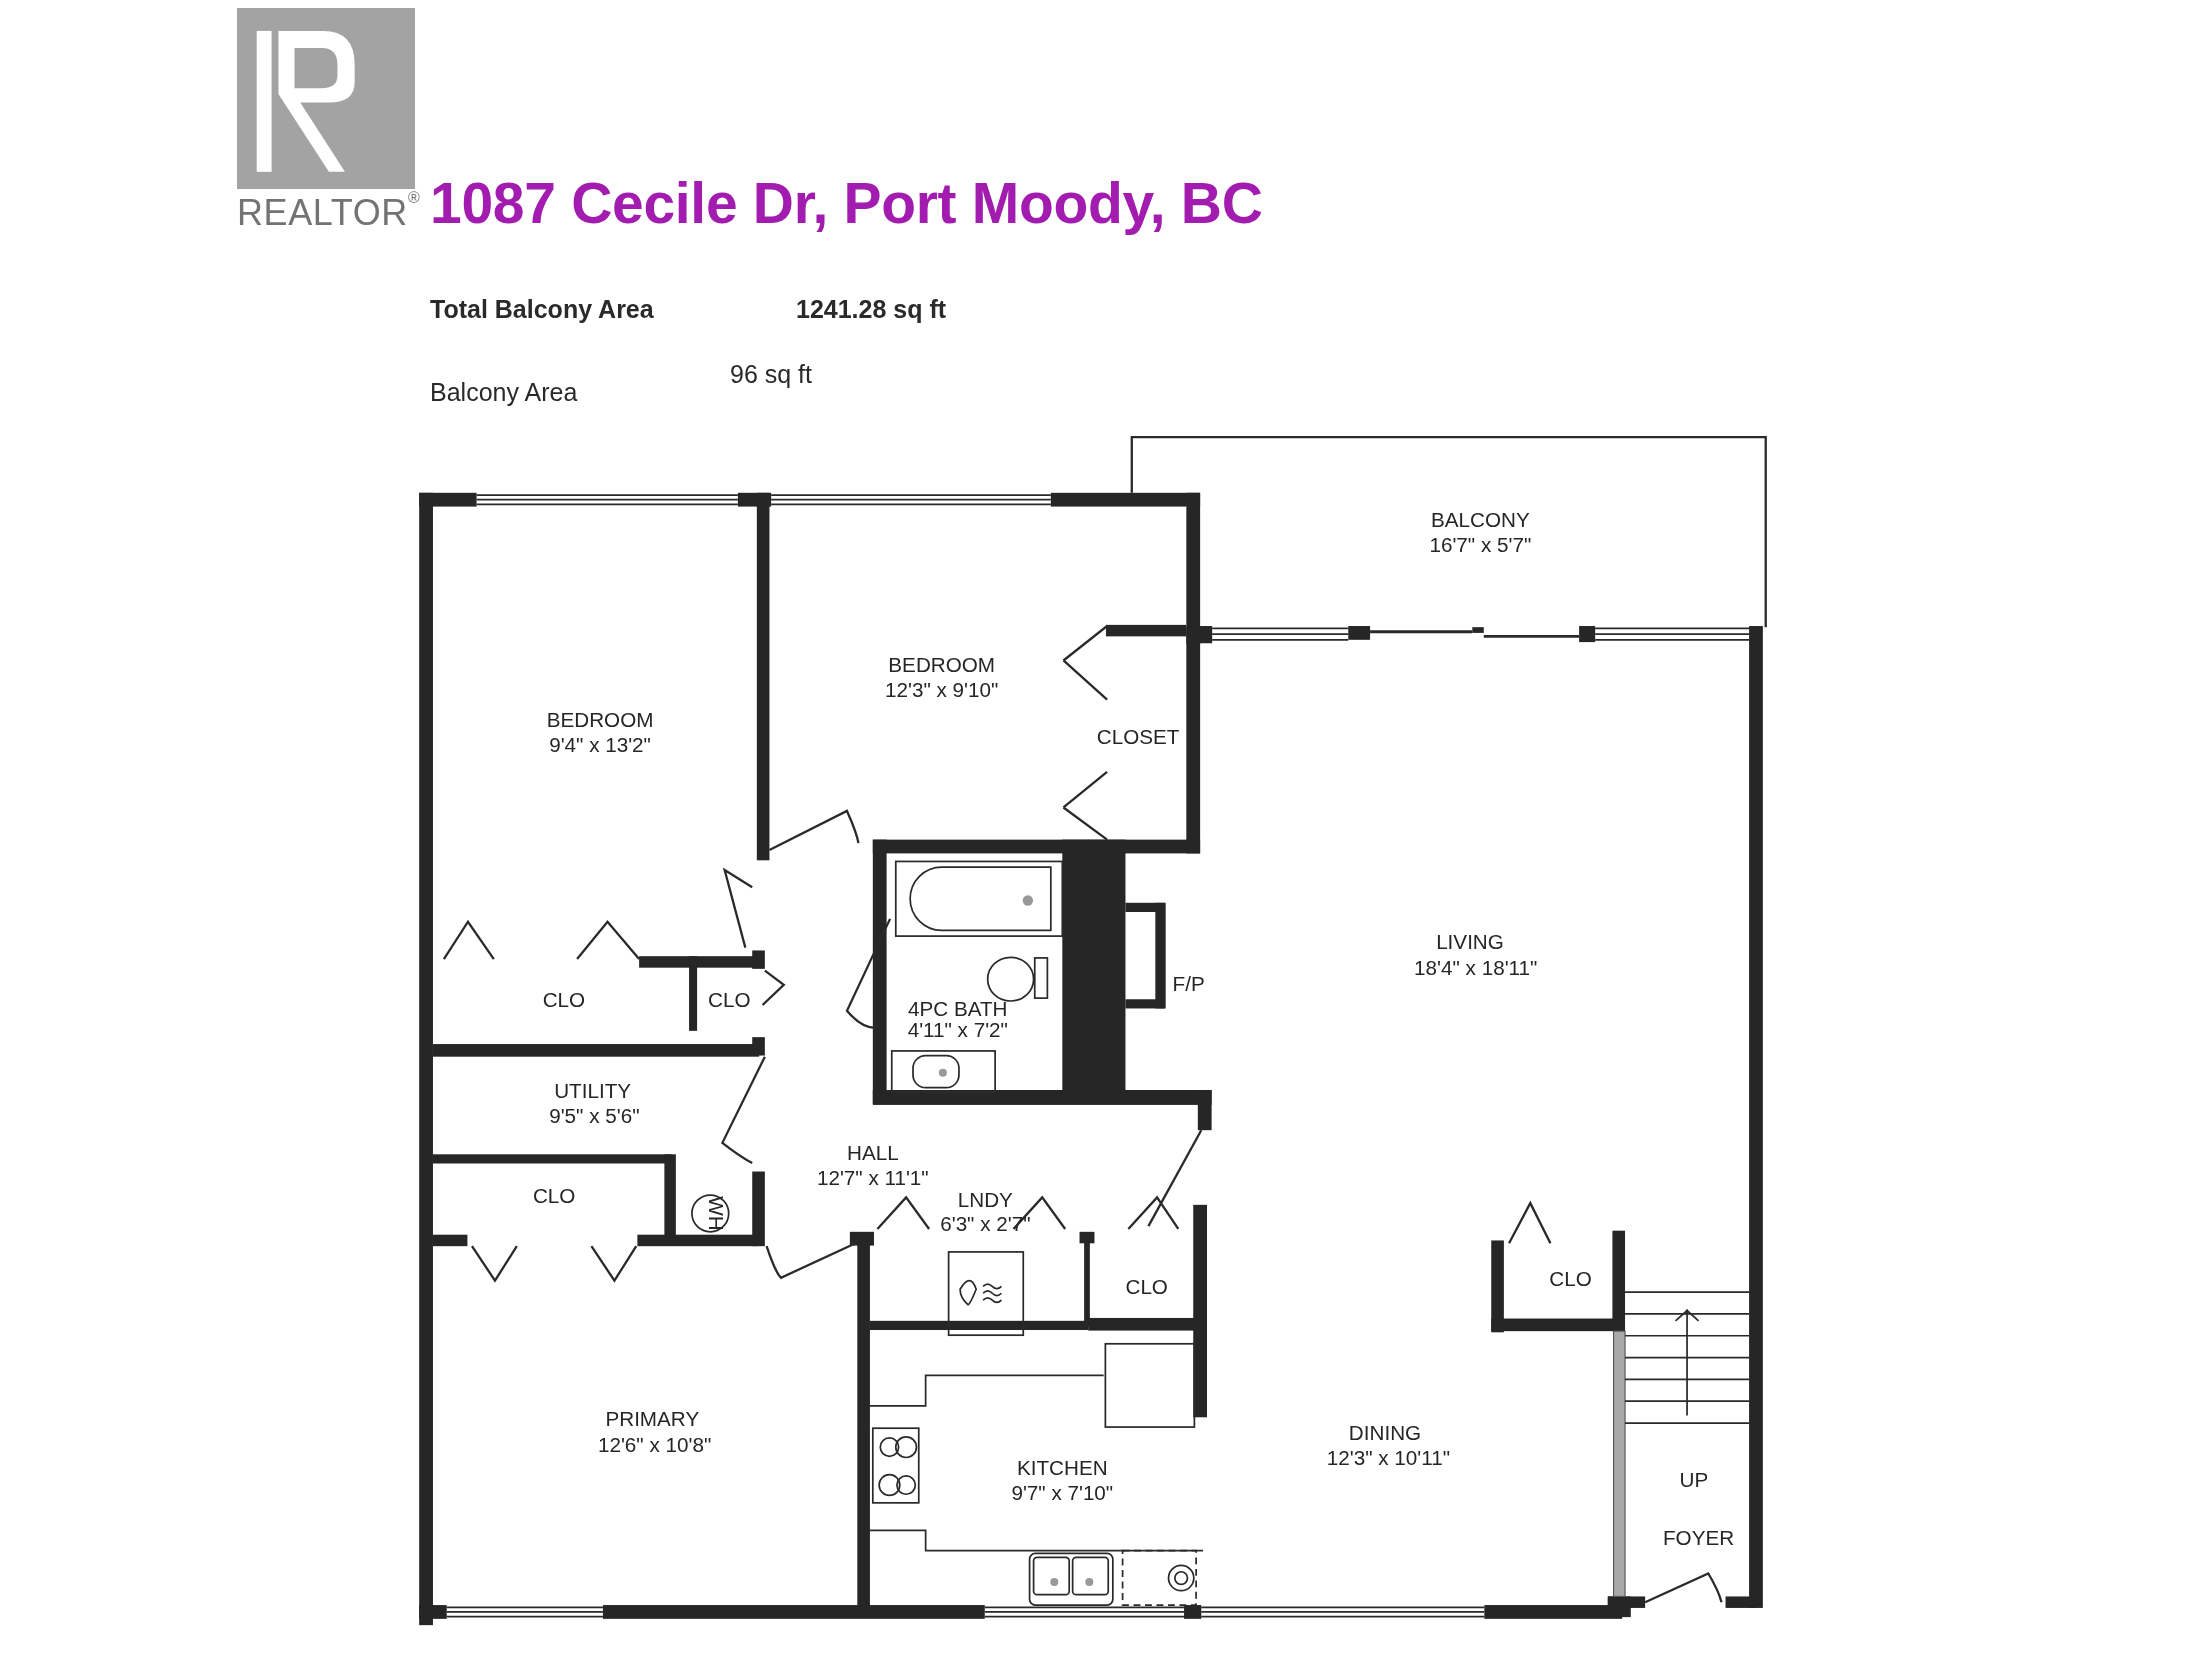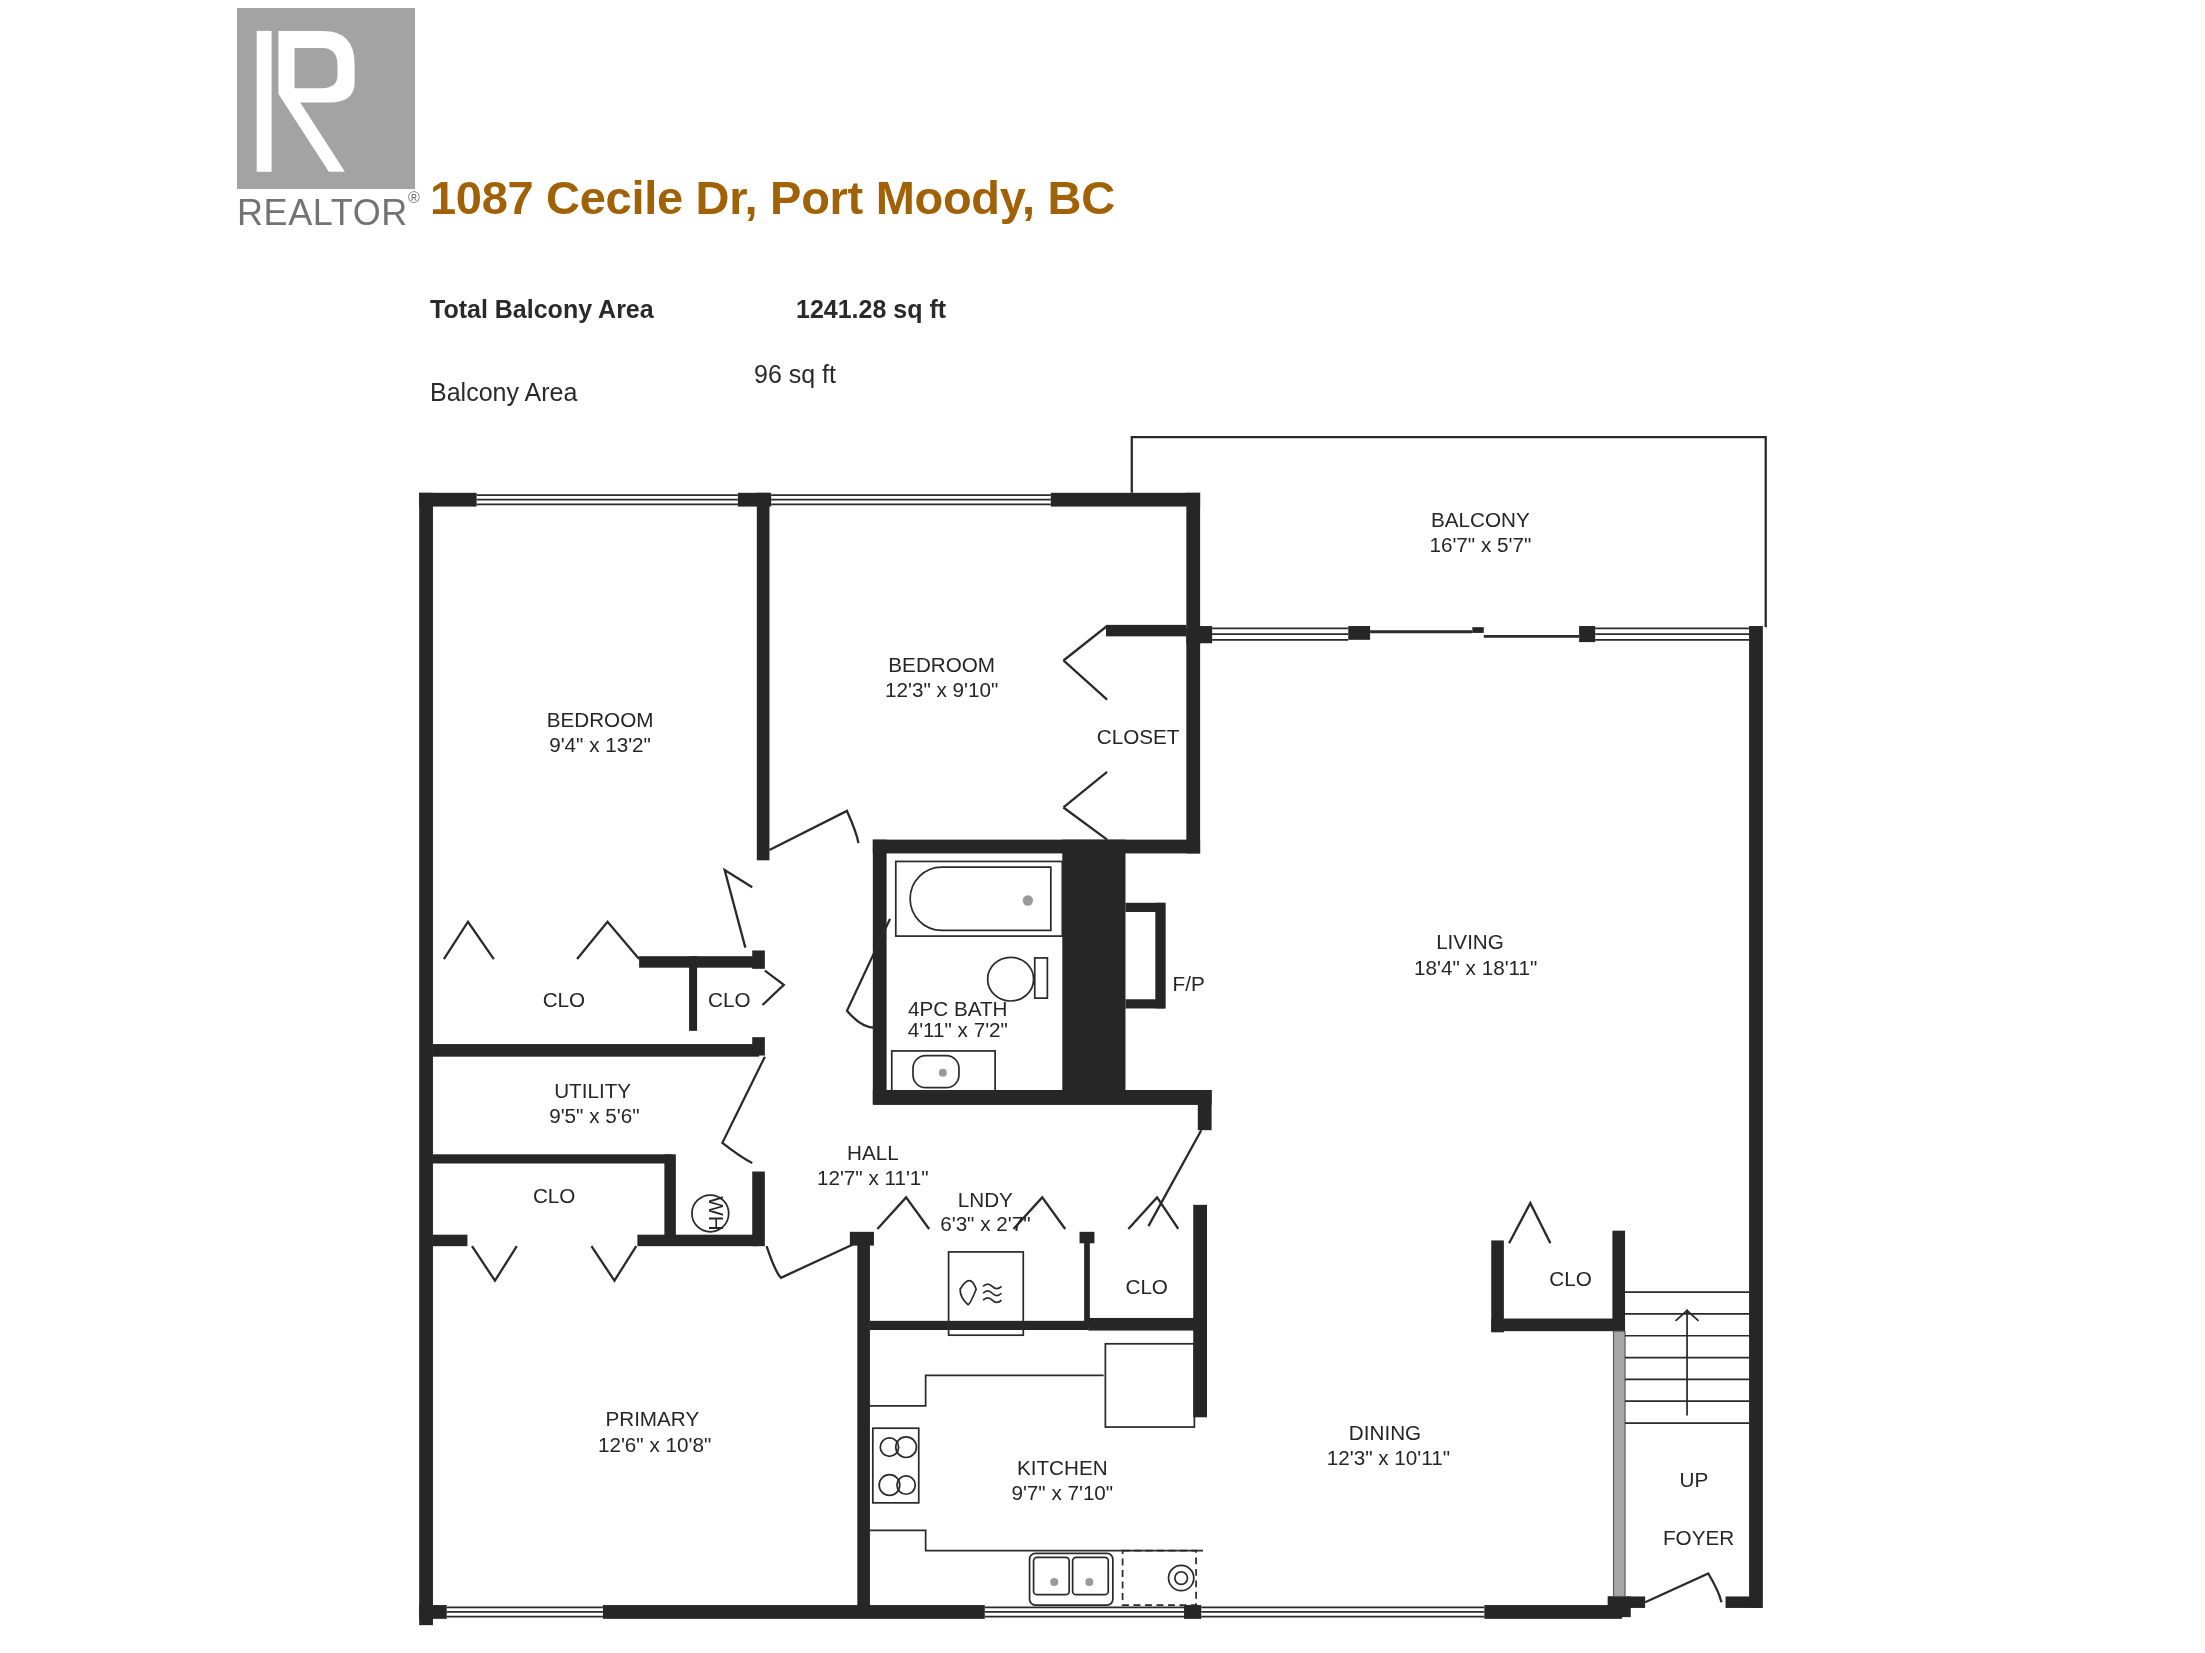--- a/index.html
+++ b/index.html
@@ -1,21 +1,21 @@
 <!DOCTYPE html>
 <html style="font-size:9.2px"><head>
 <meta charset="utf-8">
 <style>
   html, body { margin:0; padding:0; background:#ffffff; }
   body { width:2205px; height:1654px; position:relative; overflow:hidden; font-family:"Liberation Sans", sans-serif; color:#222; }
   .logo { position:absolute; left:237px; top:8px; width:178px; height:181px; background:#a3a3a3; }
   .logo-r { position:absolute; left:237px; top:8px; width:178px; height:181px; }
   .logo-word { position:absolute; left:237px; top:192px; font-size:36px; color:#737373; letter-spacing:0.6px; font-weight:400; }
   .logo-word sup { font-size:16px; vertical-align:top; position:relative; top:-3.4px; }
-  .title { position:absolute; left:430px; top:170px; font-size:47px; font-weight:700; color:#a16207; letter-spacing:-0.3px; }
+  .title { position:absolute; left:430px; top:170px; font-size:57px; font-weight:700; color:#a21caf; letter-spacing:-0.3px; }
   .area-row { position:absolute; font-size:25px; color:#2a2a2a; }
   .bold { font-weight:700; }
   svg.plan { position:absolute; left:0; top:0; }
   .lbl { font-family:"Liberation Sans", sans-serif; font-size:36px; fill:#262626; text-anchor:middle; }
 </style>
 </head>
 <body>
 
 <div class="logo"></div>
 <svg class="logo-r" viewBox="0 0 310 316">
@@ -23,21 +23,21 @@
   <rect x="34" y="40" width="26" height="246" fill="#ffffff"></rect>
   <path d="M72 40 L150 40 Q205 40 205 98 L205 130 Q205 165 160 165 L110 165 L188 286 L160 286 L72 150 Z" fill="#ffffff"></path>
   <path d="M100 70 L148 70 Q175 70 175 100 L175 118 Q175 140 148 140 L100 140 Z" fill="#a3a3a3"></path>
 </svg>
 <div class="logo-word"><span>REALTOR</span><sup>®</sup></div>
 <div class="title">1087 Cecile Dr, Port Moody, BC</div>
 
 <div class="area-row bold" style="left:430px; top:295px;">Total Balcony Area</div>
 <div class="area-row bold" style="left:796px; top:295px;">1241.28 sq ft</div>
 <div class="area-row" style="left:430px; top:378px;">Balcony Area</div>
-<div class="area-row" style="left:754px; top:360px;">96 sq ft</div>
+<div class="area-row" style="left:730px; top:360px;">96 sq ft</div>
 
 <svg class="plan" width="2205" height="1654" viewBox="0 0 3840 2880">
   <g fill="#262626" stroke="none">
 
     <rect x="730" y="858" width="24" height="1972"></rect>
 
     <rect x="730" y="858" width="100" height="24"></rect>
     <rect x="1285" y="858" width="58" height="24"></rect>
     <rect x="1830" y="858" width="260" height="24"></rect>
 

